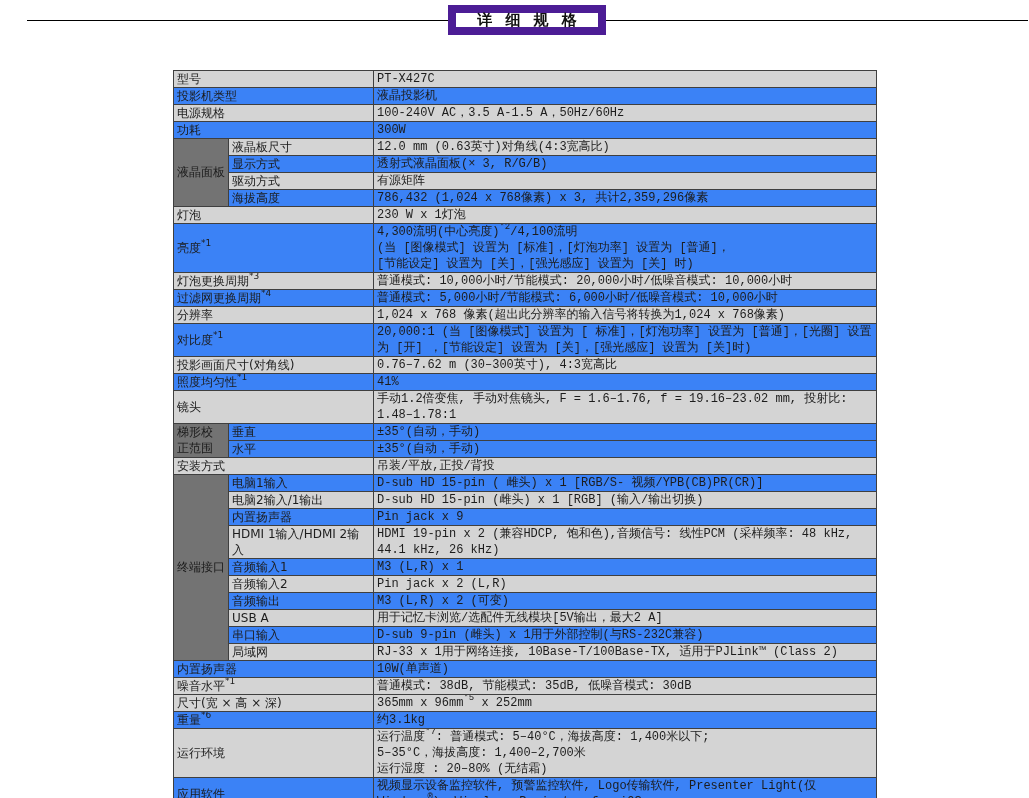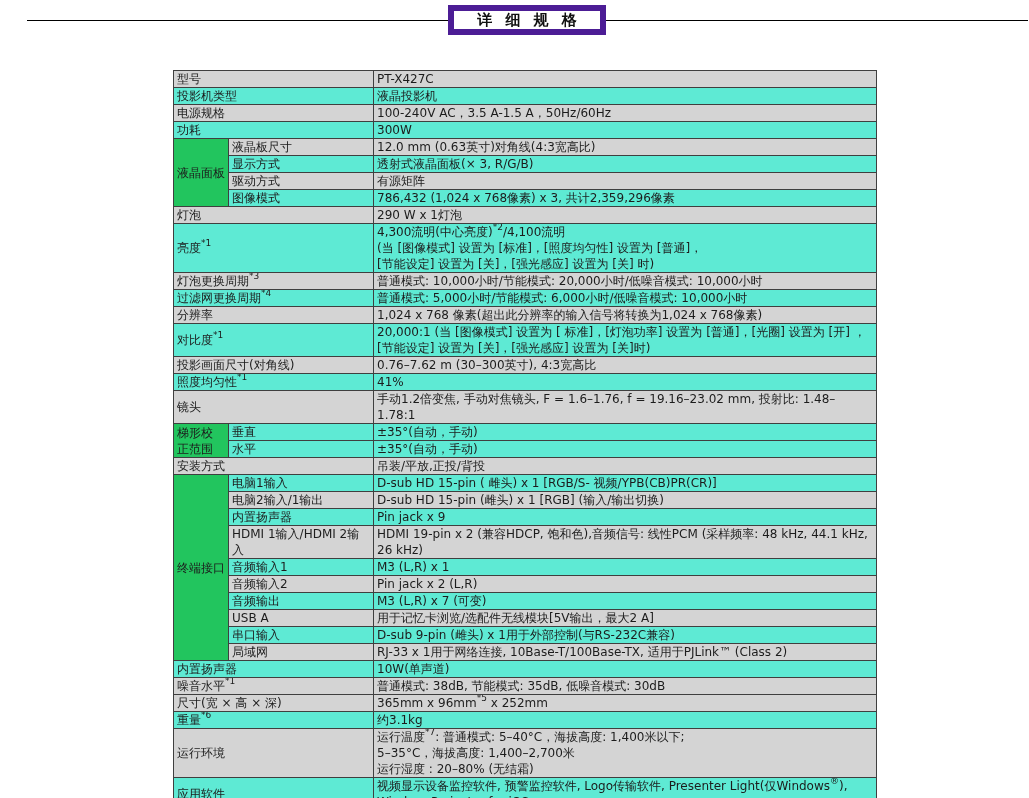--- a/index.html
+++ b/index.html
@@ -1,34 +1,34 @@
 <!DOCTYPE html>
 <html><head>
 <meta charset="utf-8">
 <style>
   html,body{margin:0;padding:0;background:#ffffff;}
   .page{position:relative;width:1029px;height:798px;background:#fff;overflow:hidden;
         font-family:"DejaVu Sans","Liberation Sans",sans-serif;color:#1c1c1c;}
   .title-rule{position:absolute;left:27px;top:20px;width:1001px;height:0;
               border-top:1px solid #000;}
   .title-box{position:absolute;left:448px;top:5px;width:158px;height:30px;
-             background:#fff;border:6px solid #4c1d95;box-sizing:border-box;
+             background:#fff;border:8px solid #4c1d95;box-sizing:border-box;
              display:flex;align-items:center;justify-content:center;z-index:2;}
   .title-box span{font-family:"DejaVu Serif","Liberation Serif",serif;
                   font-size:15px;font-weight:bold;letter-spacing:4px;color:#111;
                   white-space:nowrap;padding-left:4px;}
   table.spec{position:absolute;left:173px;top:70px;width:704px;
              border-collapse:collapse;table-layout:fixed;
              font-size:12px;line-height:16px;}
   table.spec td{border:1px solid #3f3f3f;padding:0 3px;vertical-align:middle;
                 overflow:hidden;}
-  td.group{background:#22c55e;text-align:left;vertical-align:middle;}
+  td.group{background:#737373;text-align:left;vertical-align:middle;}
   td.shaded{background:#d4d4d4;}
-  td.white{background:#5eead4;}
-  .vline{display:block;}
+  td.white{background:#3b82f6;}
+  .vline{display:block;font-family:Liberation Mono, monospace;}
   sup.fn{font-size:9px;line-height:0;position:relative;top:-1px;vertical-align:super;}
   col.c-group{width:55px;}
   col.c-sub{width:145px;}
 </style>
 </head>
 <body>
 
 <div class="page">
   <div class="title-rule"></div>
   <div class="title-box">
@@ -80,36 +80,36 @@
             <span class="vline">透射式液晶面板(× 3, R/G/B)</span>
           </td>
         </tr>
         <tr>
           <td class="shaded">驱动方式</td>
           <td class="shaded">
             <span class="vline">有源矩阵</span>
           </td>
         </tr>
         <tr>
-          <td class="white">图像模式</td>
+          <td class="white">海拔高度</td>
           <td class="white">
             <span class="vline">786,432 (1,024 x 768像素) x 3, 共计2,359,296像素</span>
           </td>
         </tr>
         <tr>
           <td class="shaded" colspan="2">灯泡</td>
           <td class="shaded">
-            <span class="vline">290 W x 1灯泡</span>
+            <span class="vline">230 W x 1灯泡</span>
           </td>
         </tr>
         <tr>
           <td class="white" colspan="2">亮度<sup class="fn">*1</sup></td>
           <td class="white">
             <span class="vline">4,300流明(中心亮度)<sup class="fn">*2</sup>/4,100流明</span>
-            <span class="vline">(当 [图像模式] 设置为 [标准]，[照度均匀性] 设置为 [普通]，</span>
+            <span class="vline">(当 [图像模式] 设置为 [标准]，[灯泡功率] 设置为 [普通]，</span>
             <span class="vline">[节能设定] 设置为 [关]，[强光感应] 设置为 [关] 时)</span>
           </td>
         </tr>
         <tr>
           <td class="shaded" colspan="2">灯泡更换周期<sup class="fn">*3</sup></td>
           <td class="shaded">
             <span class="vline">普通模式: 10,000小时/节能模式: 20,000小时/低噪音模式: 10,000小时</span>
           </td>
         </tr>
         <tr>
@@ -205,21 +205,21 @@
         </tr>
         <tr>
           <td class="shaded">音频输入2</td>
           <td class="shaded">
             <span class="vline">Pin jack x 2 (L,R)</span>
           </td>
         </tr>
         <tr>
           <td class="white">音频输出</td>
           <td class="white">
-            <span class="vline">M3 (L,R) x 7 (可变)</span>
+            <span class="vline">M3 (L,R) x 2 (可变)</span>
           </td>
         </tr>
         <tr>
           <td class="shaded">USB A</td>
           <td class="shaded">
             <span class="vline">用于记忆卡浏览/选配件无线模块[5V输出，最大2 A]</span>
           </td>
         </tr>
         <tr>
           <td class="white">串口输入</td>

